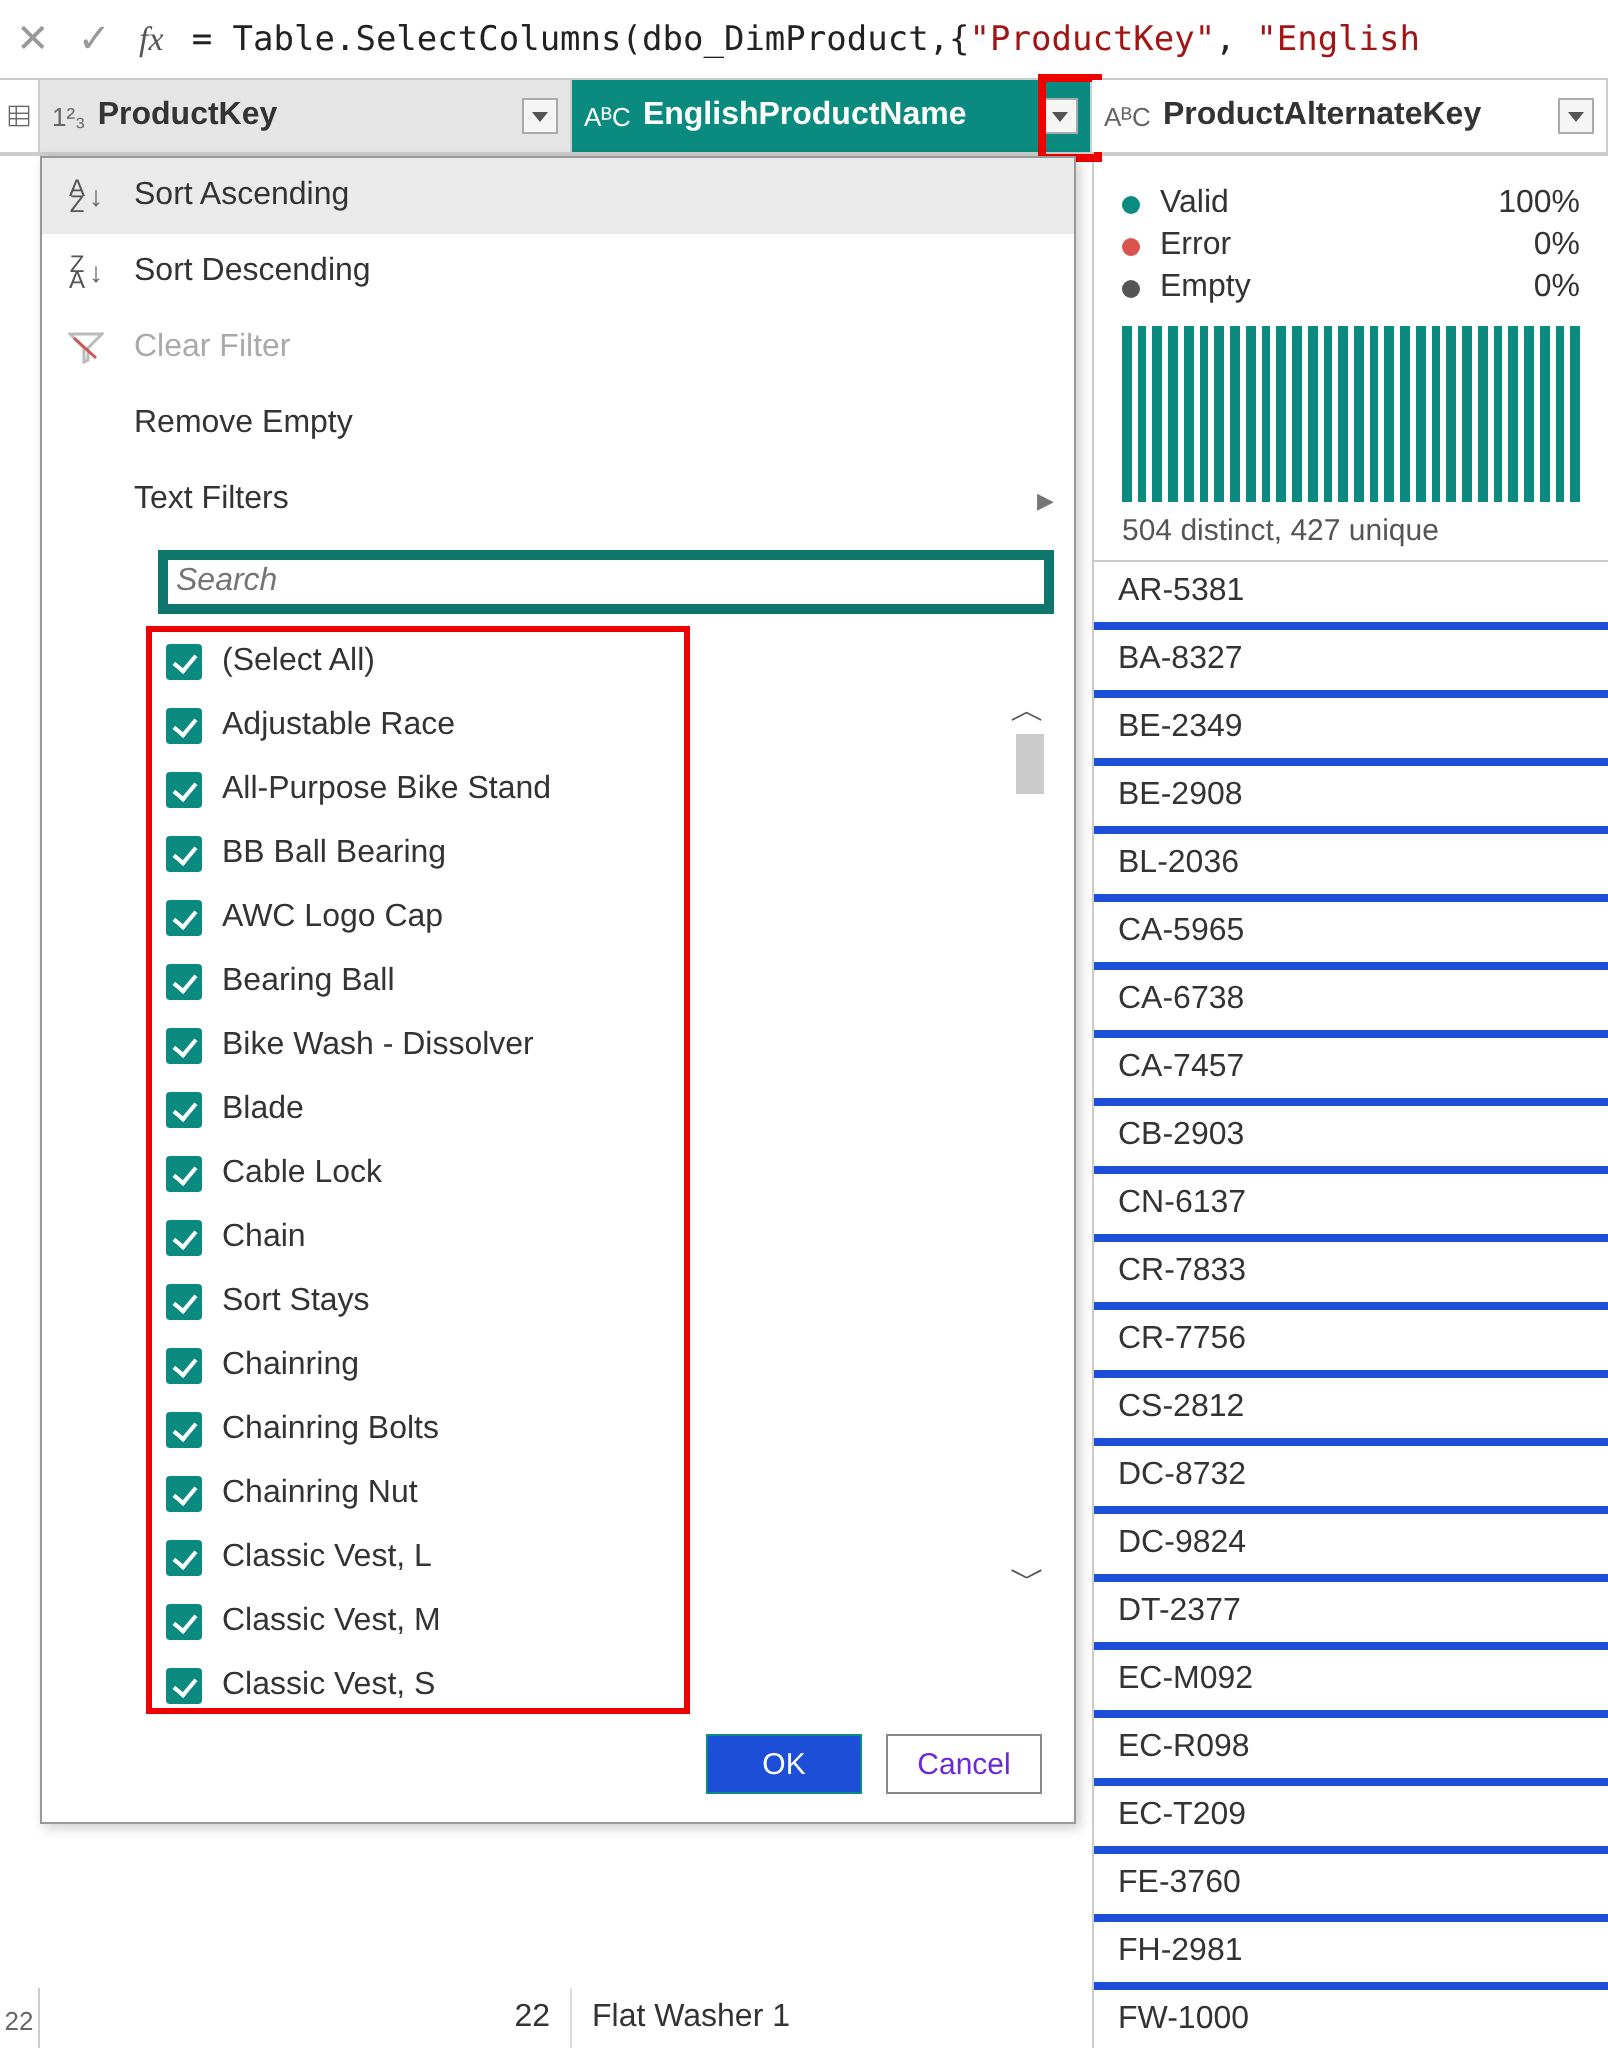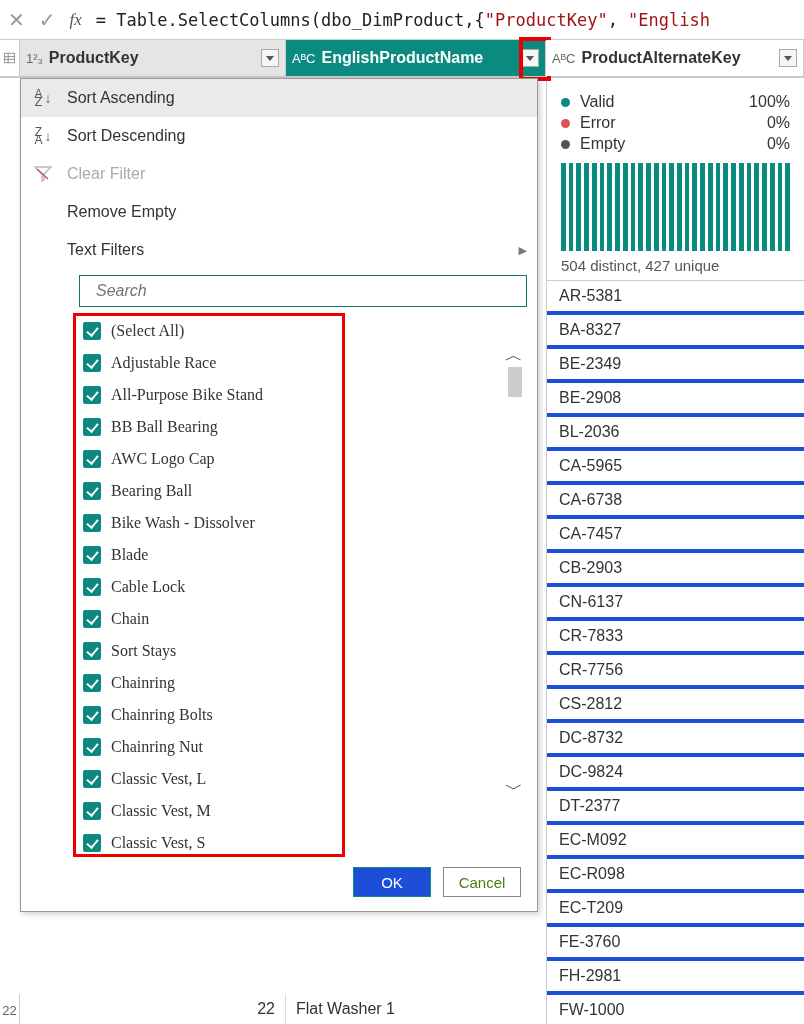--- a/index.html
+++ b/index.html
@@ -43,35 +43,35 @@
 .menu-item.hover { background: #eaeaea; }
 .menu-item.disabled { color: #aaa; }
 .mi-icon { width: 24px; display: flex; align-items: center; justify-content: center; color: #666; }
 .mi-icon.disabled { color: #bbb; }
 .mi-label { flex: 1; }
 .mi-arrow { color: #777; font-size: 11px; }
 .sort-ico { font-size: 12px; line-height: 8px; color: #555; display: flex; flex-direction: column; align-items: center; }
 .sort-arr { font-size: 14px; margin-left: 2px; }
 
 .search-wrap { padding: 6px 10px 4px 58px; }
-.search-input { width: 100%; height: 32px; border: 1px solid #0f766e; padding: 0 16px; font-style: italic; color: #999; font-size: 16px; }
+.search-input { width: 100%; height: 32px; border: 5px solid #0f766e; padding: 0 4px; font-style: italic; color: #999; font-size: 16px; }
 .filter-list-wrap { position: relative; margin: 4px 14px 0 58px; padding-bottom: 4px; }
 .red-list { position: absolute; border: 3px solid #e00; top: -2px; left: -6px; width: 272px; height: 544px; }
 .filter-list { height: 538px; overflow: hidden; position: relative; }
-.fl-item { display: flex; align-items: center; height: 32px; gap: 10px; font-size: 16px; padding-left: 4px; font-family: Liberation Serif, serif; }
+.fl-item { display: flex; align-items: center; height: 32px; gap: 10px; font-size: 16px; padding-left: 4px; }
 .chk { width: 18px; height: 18px; background: #0b8b7f; border-radius: 2px; display: flex; align-items: center; justify-content: center; }
 .chk::after { content: ""; width: 5px; height: 9px; border: solid #fff; border-width: 0 2px 2px 0; transform: rotate(40deg); margin-top: -2px; }
 .scroll-arrow { position: absolute; right: 0; font-size: 18px; color: #555; }
 .sa-up { top: 28px; }
 .sa-down { bottom: 56px; }
 .sb-thumb { position: absolute; right: 1px; top: 52px; width: 14px; height: 30px; background: #ccc; }
 .btn-row { display: flex; justify-content: flex-end; gap: 12px; padding: 10px 16px 14px; }
 .btn { width: 78px; height: 30px; border: 1px solid #888; display: flex; align-items: center; justify-content: center; font-size: 15px; }
 .btn-ok { background: #1d4ed8; color: #fff; border-color: #0b8b7f; }
-.btn-cancel { background: #fff; color: #4d7c0f; }
+.btn-cancel { background: #fff; color: #6d28d9; }
 
 
 .profile { padding: 12px 14px 6px; border-bottom: 1px solid #ccc; }
 .p-line { display: flex; align-items: center; font-size: 16px; margin: 3px 0; }
 .p-dot { width: 9px; height: 9px; border-radius: 50%; margin-right: 10px; }
 .d-valid { background: #0b8b7f; }
 .d-error { background: #d9534f; }
 .d-empty { background: #555; }
 .p-label { flex: 1; color: #333; }
 .p-pct { color: #333; }

